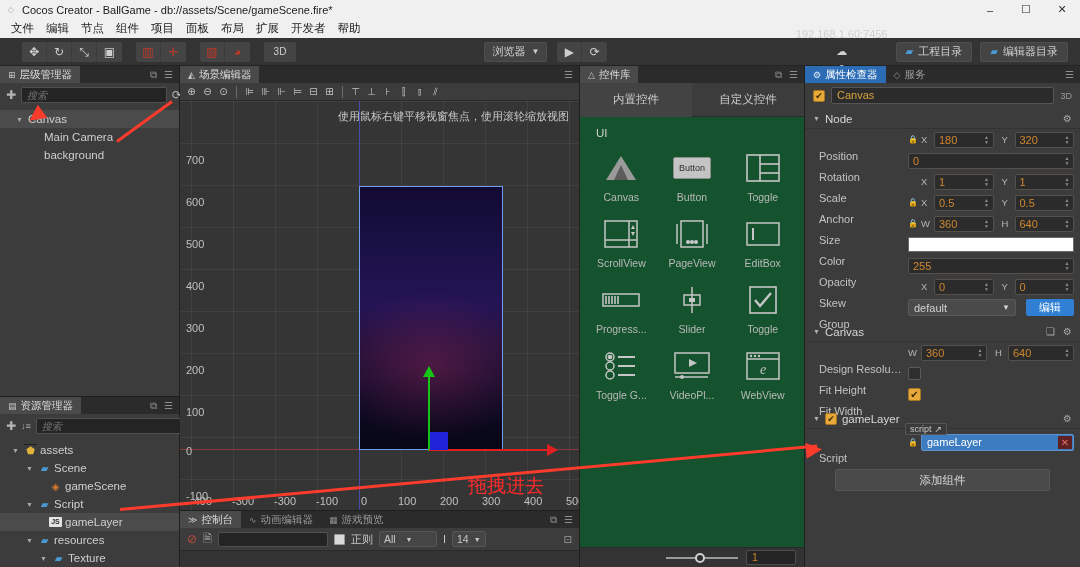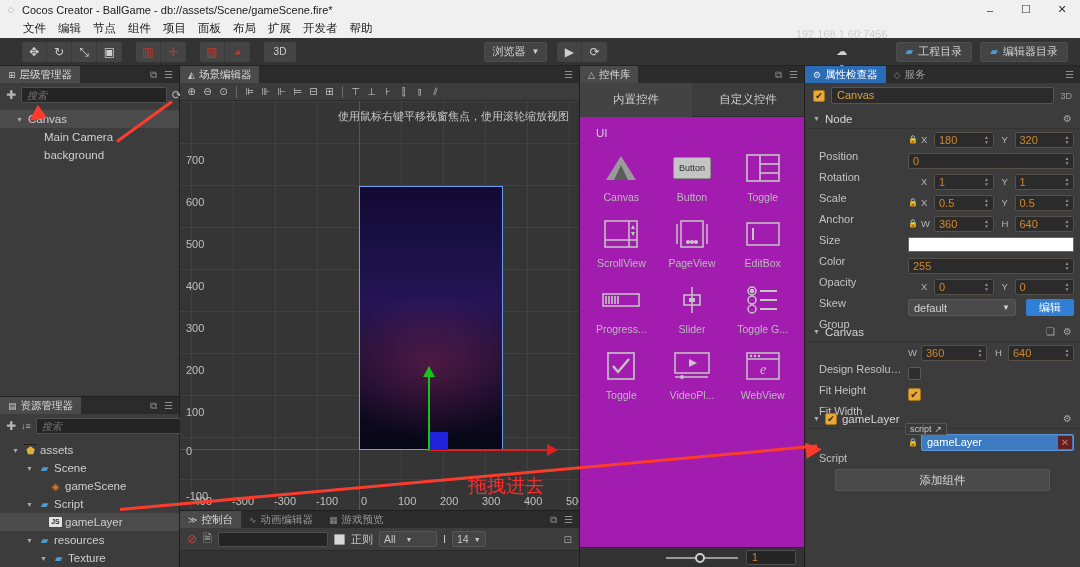--- a/index.html
+++ b/index.html
@@ -24,21 +24,21 @@
   .titlebar .tb-title { flex: 1; }
   .win-btns { display: flex; height: 19px; }
   .win-btn {
     width: 36px; height: 19px; display: flex; align-items: center; justify-content: center;
     font-size: 11px; color: #333;
   }
 
   
   .menubar {
     height: 19px; background: #f0f0f0; color: #222;
-    display: flex; align-items: flex-end; flex: 0 0 19px; padding-left: 17px;
+    display: flex; align-items: flex-end; flex: 0 0 19px; padding-left: 5px;
     font-size: 11.5px;
   }
   .menubar .mi { padding: 0 6px; line-height: 19px; }
 
   
   .toolbar {
     height: 28px; background: #333333; flex: 0 0 28px;
     display: flex; align-items: center; padding: 0 6px;
     border-bottom: 1px solid #232323;
   }
@@ -187,21 +187,21 @@
 
   
   .libcol { width: 225px; flex: 0 0 225px; display: flex; flex-direction: column; border-right: 1px solid #1f1f1f; }
   .lib-subtabs { height: 34px; display: flex; flex: 0 0 34px; background: #343434; }
   .lsub {
     flex: 1; display: flex; align-items: center; justify-content: center;
     font-size: 11.5px; color: #cccccc; background: #3c3c3c;
     border-bottom: 1px solid #2a2a2a;
   }
   .lsub.active { background: #434343; border-bottom: 1px solid #434343; }
-  .lib-body { flex: 1; background: #a21caf; padding: 8px 0 0 0; overflow: hidden; position: relative; }
+  .lib-body { flex: 1; background: #14532d; padding: 8px 0 0 0; overflow: hidden; position: relative; }
   .lib-section-title { font-size: 11.5px; color: #cfcfcf; padding: 2px 0 8px 16px; }
   .lib-grid { display: grid; grid-template-columns: repeat(3, 1fr); row-gap: 4px; padding: 0 6px; }
   .lib-item { display: flex; flex-direction: column; align-items: center; gap: 5px; padding: 3px 0 6px 0; }
   .lib-item .glyph {
     width: 42px; height: 36px; display: flex; align-items: center; justify-content: center;
   }
   .lib-item .lbl { font-size: 10.5px; color: #b9b9b9; max-width: 62px; text-align: center;
                    overflow: hidden; text-overflow: ellipsis; white-space: nowrap; }
   .lib-slider-row {
     position: absolute; left: 0; right: 0; bottom: 0; height: 20px; background: #333333;
@@ -682,45 +682,45 @@
                 <line x1="15" y1="1" x2="15" y2="27"></line>
                 <rect x="7" y="9" width="16" height="10"></rect>
                 <rect x="12" y="12" width="6" height="4" fill="#c6c6c6" stroke="none"></rect>
               </svg>
             </div>
             <div class="lbl">Slider</div>
           </div>
 
           <div class="lib-item">
             <div class="glyph">
+              <svg width="28" height="28" viewBox="0 0 28 28" stroke="#c6c6c6" fill="none" stroke-width="1.6">
+                <rect x="1" y="1" width="26" height="26"></rect>
+                <polyline points="6,14 11,20 22,7" stroke-width="2.4"></polyline>
+              </svg>
+            </div>
+            <div class="lbl">Toggle</div>
+          </div>
+
+          <div class="lib-item">
+            <div class="glyph">
               <svg width="34" height="28" viewBox="0 0 34 28" stroke="#c6c6c6" fill="none" stroke-width="1.5">
                 <circle cx="6" cy="5" r="4"></circle>
                   <circle cx="6" cy="5" r="1.6" fill="#c6c6c6"></circle>
                 <circle cx="6" cy="14" r="4"></circle>
                   <circle cx="6" cy="23" r="4"></circle>
                 <line x1="14" y1="5" x2="31" y2="5" stroke-width="2"></line>
                 <line x1="14" y1="14" x2="31" y2="14" stroke-width="2"></line>
                 <line x1="14" y1="23" x2="31" y2="23" stroke-width="2"></line>
               </svg>
             </div>
             <div class="lbl">Toggle G...</div>
           </div>
 
           <div class="lib-item">
             <div class="glyph">
-              <svg width="28" height="28" viewBox="0 0 28 28" stroke="#c6c6c6" fill="none" stroke-width="1.6">
-                <rect x="1" y="1" width="26" height="26"></rect>
-                <polyline points="6,14 11,20 22,7" stroke-width="2.4"></polyline>
-              </svg>
-            </div>
-            <div class="lbl">Toggle</div>
-          </div>
-
-          <div class="lib-item">
-            <div class="glyph">
               <svg width="36" height="28" viewBox="0 0 36 28" stroke="#c6c6c6" fill="none" stroke-width="1.5">
                 <rect x="1" y="1" width="34" height="20"></rect>
                 <polygon points="15,7 15,15 23,11" fill="#c6c6c6" stroke="none"></polygon>
                 <line x1="1" y1="25" x2="34" y2="25" stroke-width="1.6"></line>
                 <circle cx="8" cy="25" r="2" fill="#c6c6c6" stroke="none"></circle>
               </svg>
             </div>
             <div class="lbl">VideoPl...</div>
           </div>
 

